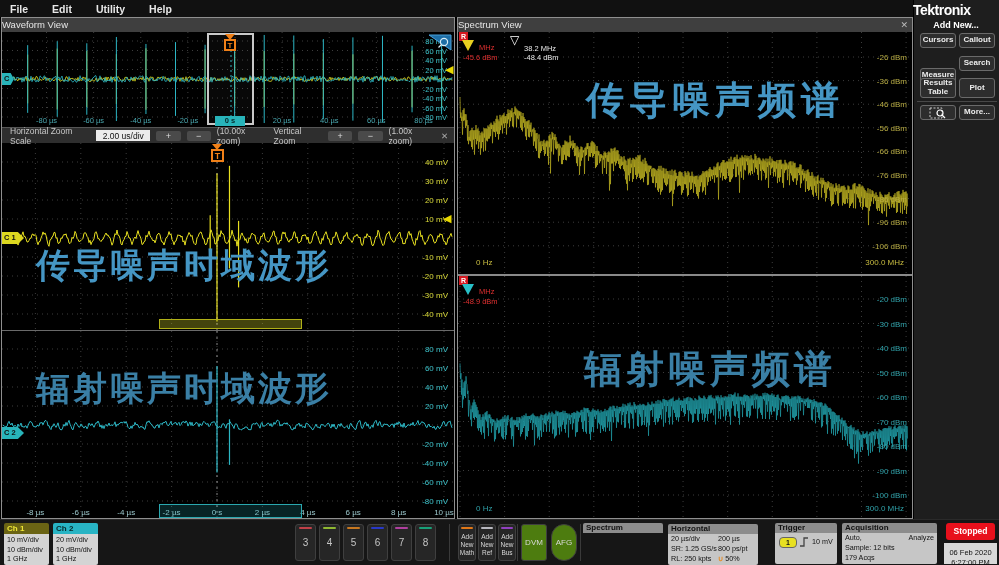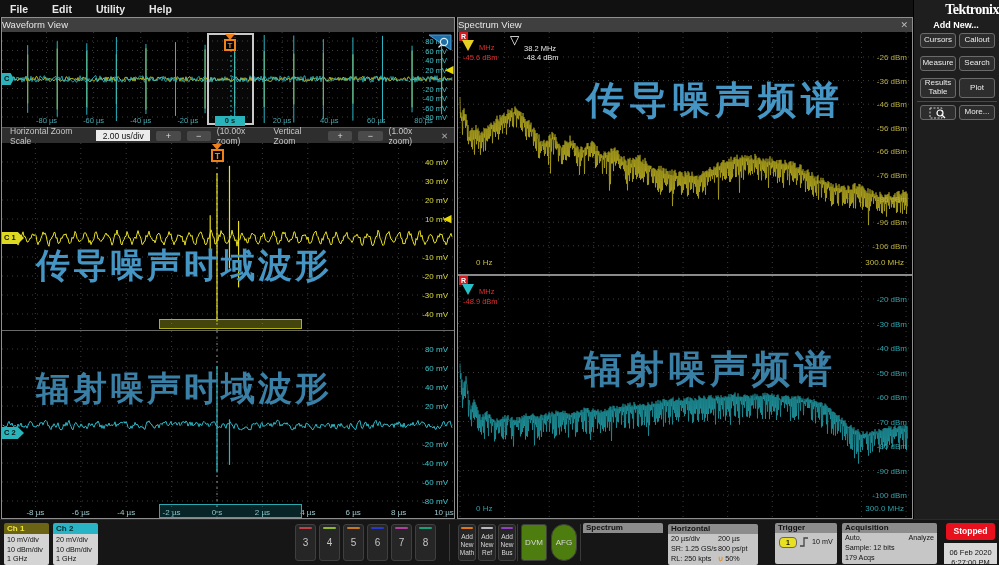--- a/index.html
+++ b/index.html
@@ -33,24 +33,24 @@
   .ttri{width:0;height:0;border-left:5px solid transparent;border-right:5px solid transparent;border-top:6px solid #f08018;}
   .rbadge{width:9px;height:9px;background:#d41820;color:#fff;font-size:7px;font-weight:bold;
     text-align:center;line-height:9px;}
   .mtxt{font-size:7.5px;white-space:nowrap;}
   .tri-y{width:0;height:0;border-left:6px solid transparent;border-right:6px solid transparent;border-top:11px solid #e8d020;}
   .tri-t{width:0;height:0;border-left:6px solid transparent;border-right:6px solid transparent;border-top:11px solid #28c0c8;}
   .arrow-y{color:#e8d800;font-size:11px;line-height:11px;}
   .handle{color:#c8c8c8;font-size:11px;line-height:5px;letter-spacing:0;}
   
   #sidebar{left:913px;top:0;width:86px;height:519px;background:#1e1e1e;border-left:1px solid #000;box-sizing:border-box;}
-  #logo{left:913px;top:2px;width:86px;text-align:right;color:#fff;font-size:14px;font-weight:bold;letter-spacing:-0.5px;font-family:Liberation Serif, serif;}
+  #logo{left:913px;top:2px;width:86px;text-align:left;color:#fff;font-size:14px;font-weight:bold;letter-spacing:-0.5px;}
   #addnew{left:913px;top:20px;width:86px;text-align:center;color:#fff;font-size:9px;font-weight:bold;}
   .sbtn{position:absolute;background:#2d2d2d;border:1px solid #6a6a6a;border-radius:3px;color:#ececec;
-    font-size:8px;display:flex;align-items:center;justify-content:center;text-align:center;line-height:1.1;cursor:pointer;box-sizing:border-box;}
+    font-size:8px;display:flex;align-items:center;justify-content:center;text-align:center;line-height:1.1;cursor:pointer;box-sizing:border-box;font-weight:bold;}
   
   #bottombar{left:0;top:519px;width:999px;height:46px;background:#161616;border-top:1px solid #2a2a2a;box-sizing:border-box;}
   .chinfo{position:absolute;width:45px;border-radius:2px;overflow:hidden;cursor:pointer;}
   .chinfo .hd{height:11px;font-size:8px;font-weight:bold;line-height:11px;padding-left:3px;}
   .chinfo .bd{background:#d4d4d4;color:#111;font-size:7.2px;line-height:9.5px;padding:1px 0 1px 3px;}
   .chbtn{position:absolute;width:21px;height:37px;background:#262626;border:1px solid #3f3f3f;border-radius:3px;
     box-sizing:border-box;cursor:pointer;}
   .chbtn .stripe{position:absolute;left:3px;right:3px;top:2px;height:2px;border-radius:1px;}
   .chbtn .num{position:absolute;left:0;right:0;top:12px;text-align:center;color:#c4c4c4;font-size:10px;}
   .addbtn{position:absolute;width:18px;height:37px;background:#262626;border:1px solid #3f3f3f;border-radius:3px;
@@ -369,21 +369,21 @@
   </div>
 
   <div class="abs handle" style="left:914px;top:258px;">⋮</div>
   <div class="abs handle" style="left:914px;top:424px;">⋮</div>
 
   <div id="sidebar" class="abs"></div>
   <div id="logo" class="abs">Tektronix</div>
   <div id="addnew" class="abs">Add New...</div>
   <div class="sbtn" style="left:920px;top:33px;width:36px;height:15px;">Cursors</div>
   <div class="sbtn" style="left:959px;top:33px;width:36px;height:15px;">Callout</div>
-  <div class="sbtn" style="left:920px;top:56px;width:36px;height:15px;">Measure</div>
+  <div class="sbtn" style="left:920px;top:68px;width:36px;height:15px;">Measure</div>
   <div class="sbtn" style="left:959px;top:56px;width:36px;height:15px;">Search</div>
   <div class="sbtn" style="left:920px;top:78px;width:36px;height:20px;">Results Table</div>
   <div class="sbtn" style="left:959px;top:78px;width:36px;height:20px;">Plot</div>
   <div class="abs" style="left:917px;top:101px;width:80px;height:1px;background:#484848;"></div>
   <div class="sbtn" style="left:920px;top:105px;width:36px;height:15px;">
     <svg width="18" height="12">
       <rect x="1" y="1" width="12" height="10" fill="none" stroke="#ccc" stroke-width="1" stroke-dasharray="2 1.5"></rect>
       <circle cx="11" cy="6" r="3" fill="none" stroke="#fff" stroke-width="1.2"></circle>
       <line x1="13" y1="8" x2="16" y2="11" stroke="#fff" stroke-width="1.2"></line>
     </svg>

